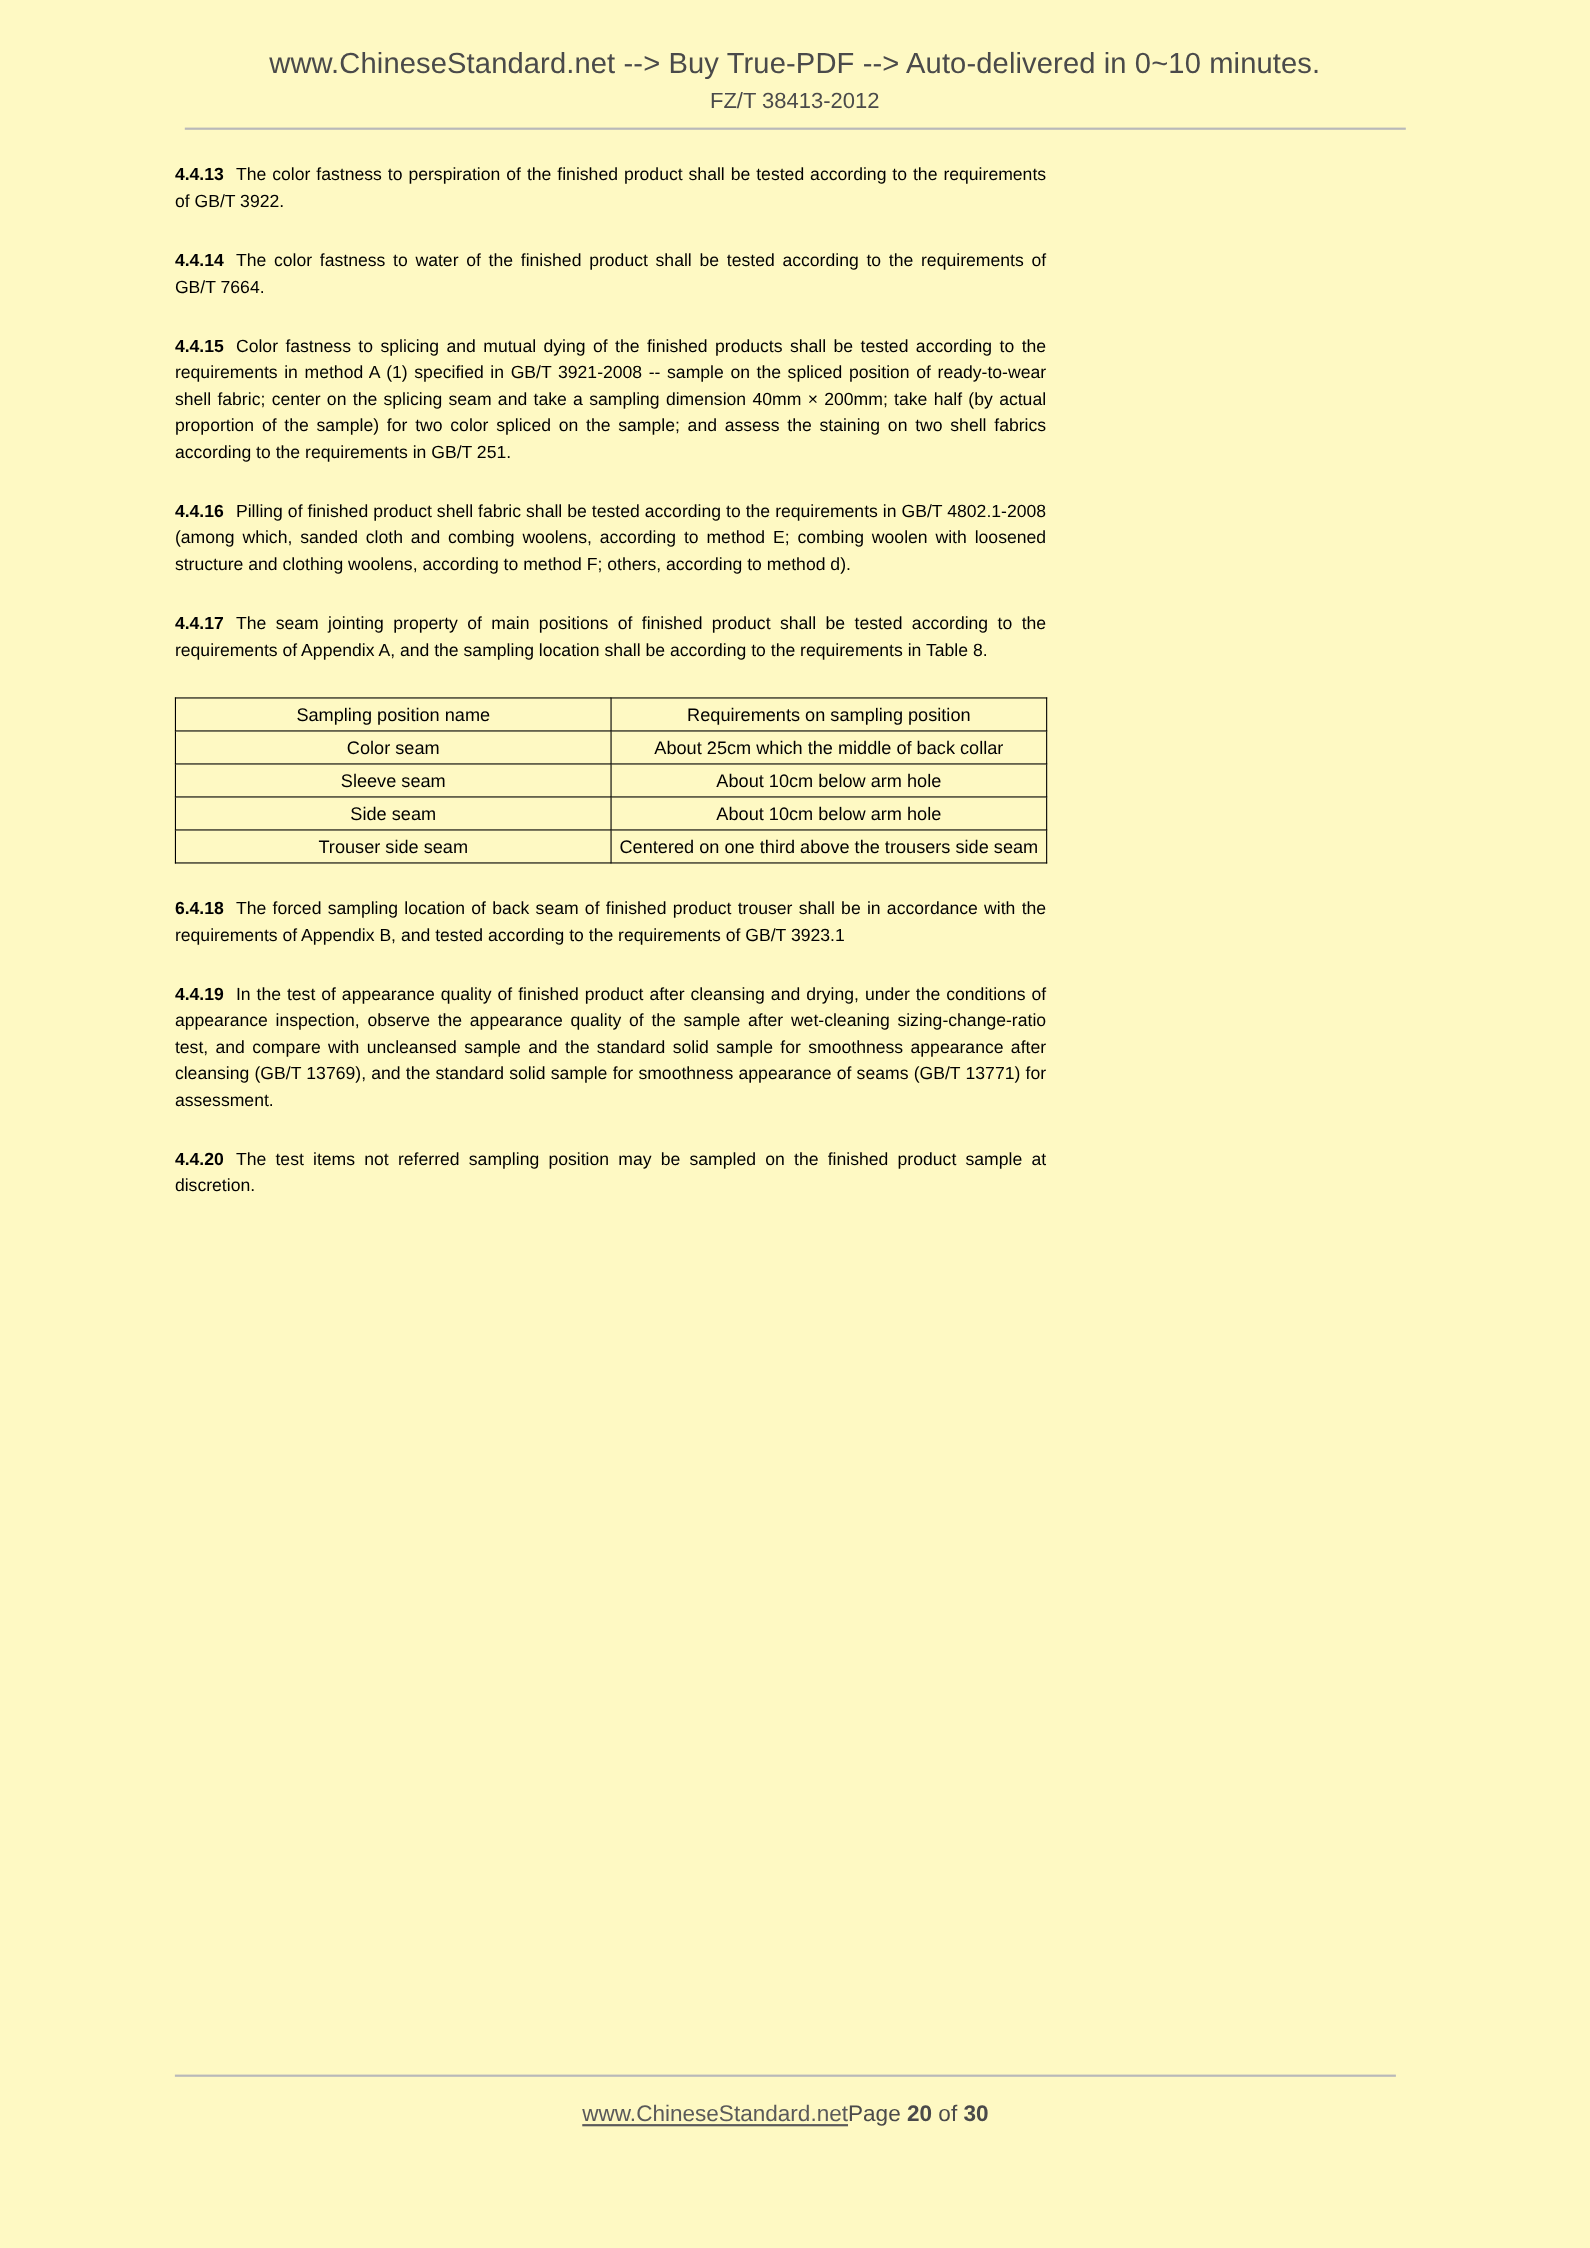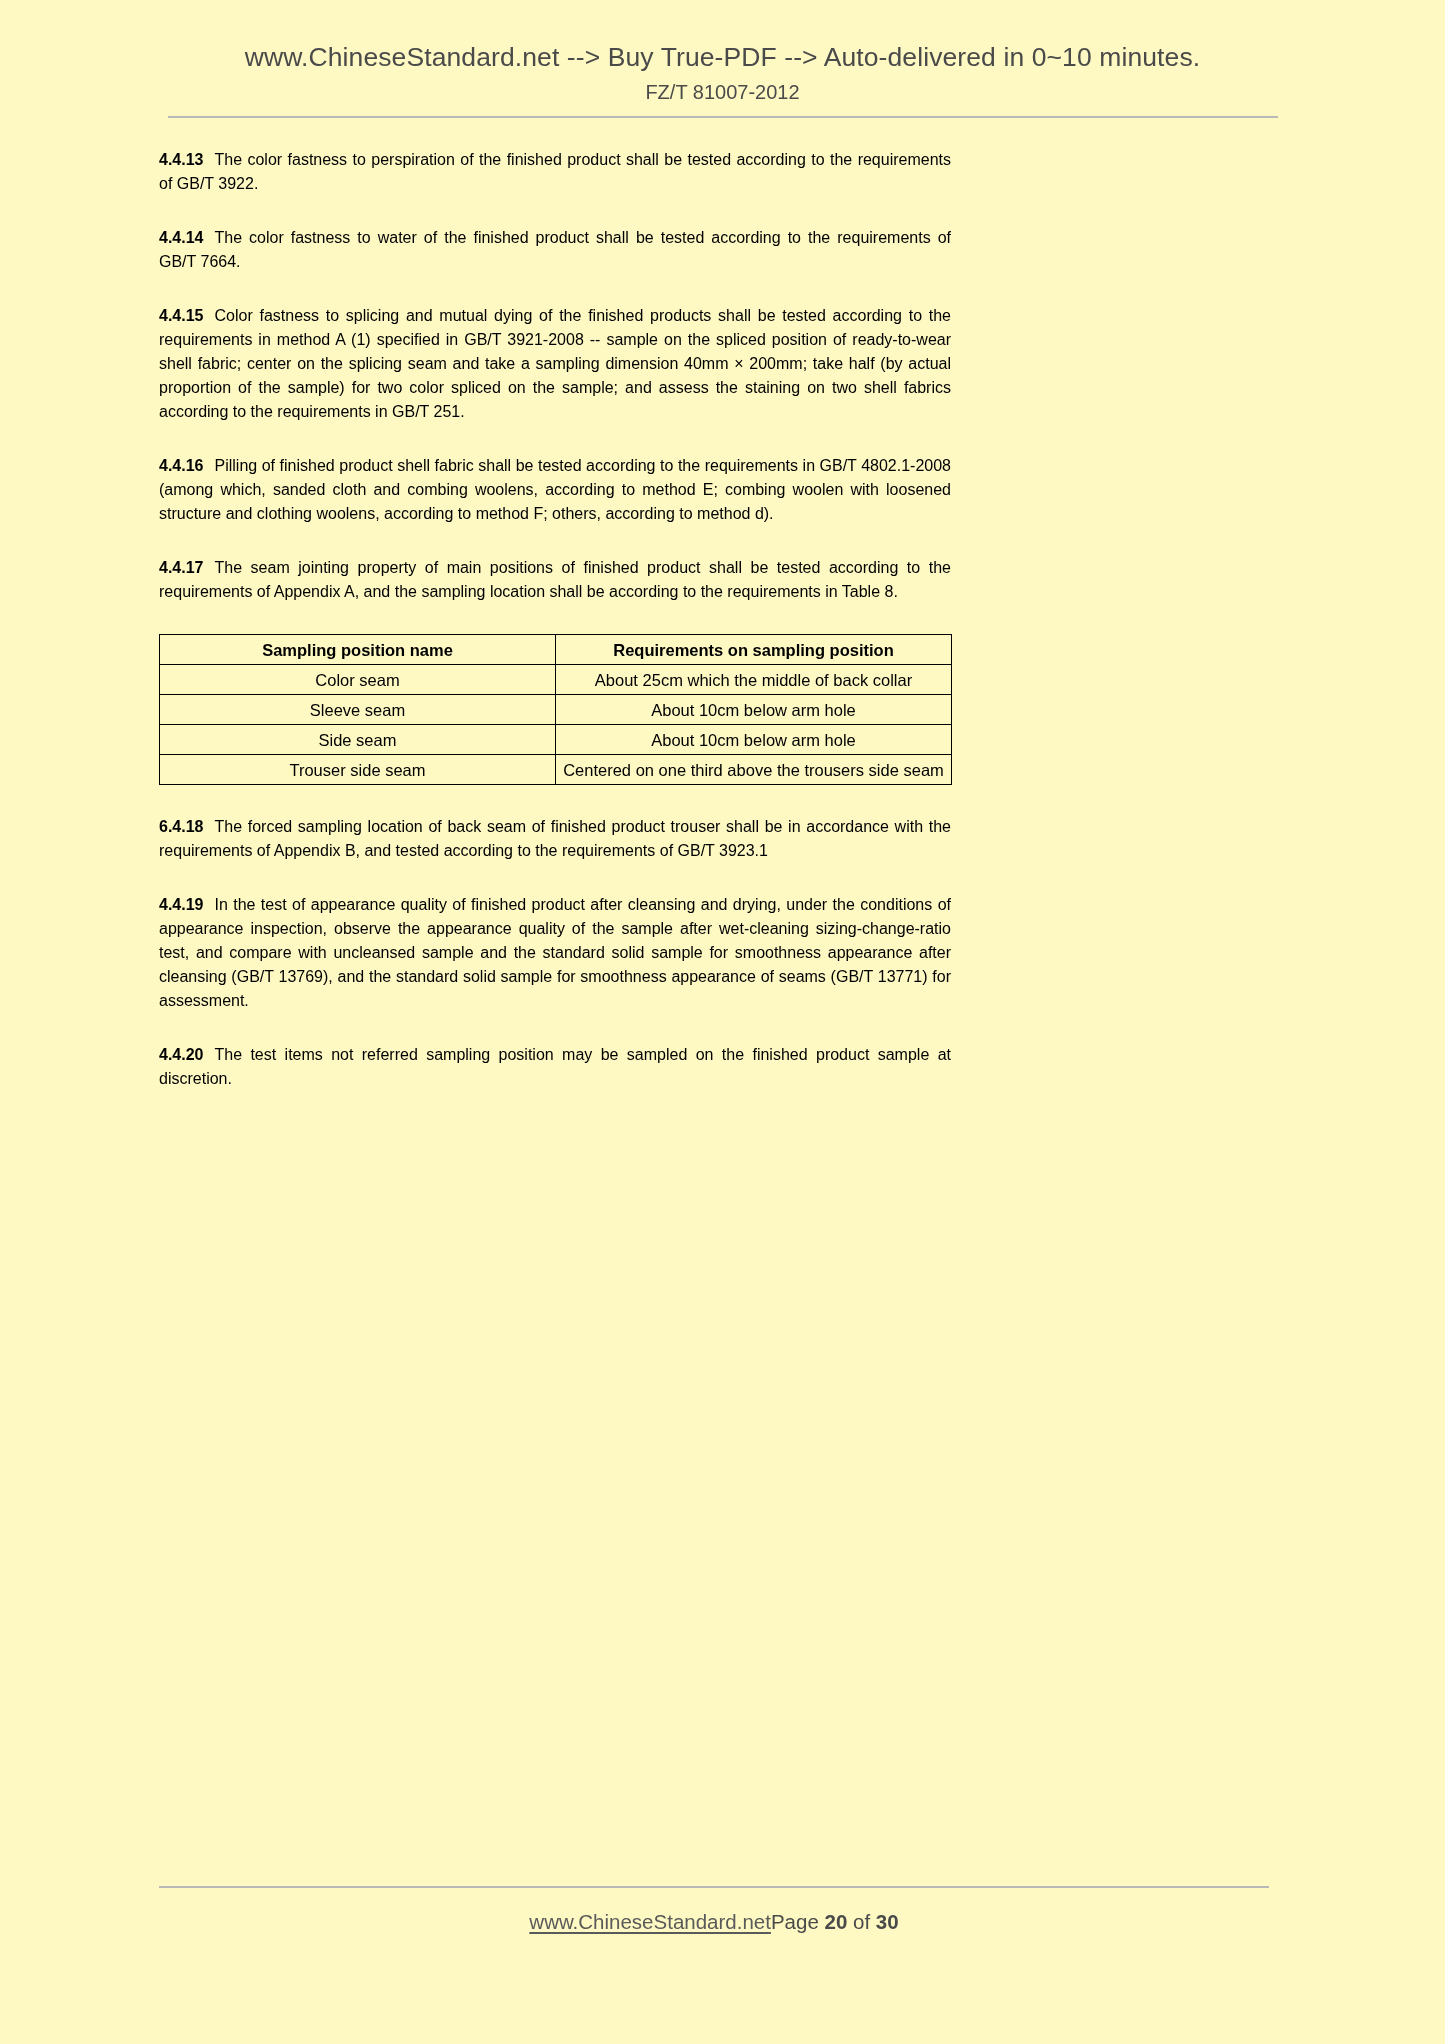--- a/index.html
+++ b/index.html
@@ -94,21 +94,21 @@
     border: 1.4px solid #000000;
     text-align: center;
     vertical-align: middle;
     height: 30px;
     font-size: 16.5px;
     line-height: 20px;
     padding: 4px 6px;
     box-sizing: border-box;
   }
   table.t8 th {
-    font-weight: bold;
+    font-weight: normal;
   }
   table.t8 col.c1 { width: 396px; }
   table.t8 col.c2 { width: 396px; }
 
   
   .page-footer {
     position: absolute;
     left: 159px;
     top: 1886px;
     width: 1120px;
@@ -139,21 +139,21 @@
     font-weight: bold;
   }
 </style>
 </head>
 <body>
 
 <div class="page">
 
   <div class="page-header">
     <div class="header-line1">www.ChineseStandard.net --&gt; Buy True-PDF --&gt; Auto-delivered in 0~10 minutes.</div>
-    <div class="header-line2">FZ/T 81007-2012</div>
+    <div class="header-line2">FZ/T 38413-2012</div>
   </div>
   <div class="header-rule"></div>
 
   <div class="content">
 
     <p class="para">
       <span class="num">4.4.13</span><span class="gap"></span><span>The color fastness to perspiration of the finished product shall be tested according to the requirements of GB/T 3922.</span>
     </p>
 
     <p class="para">

